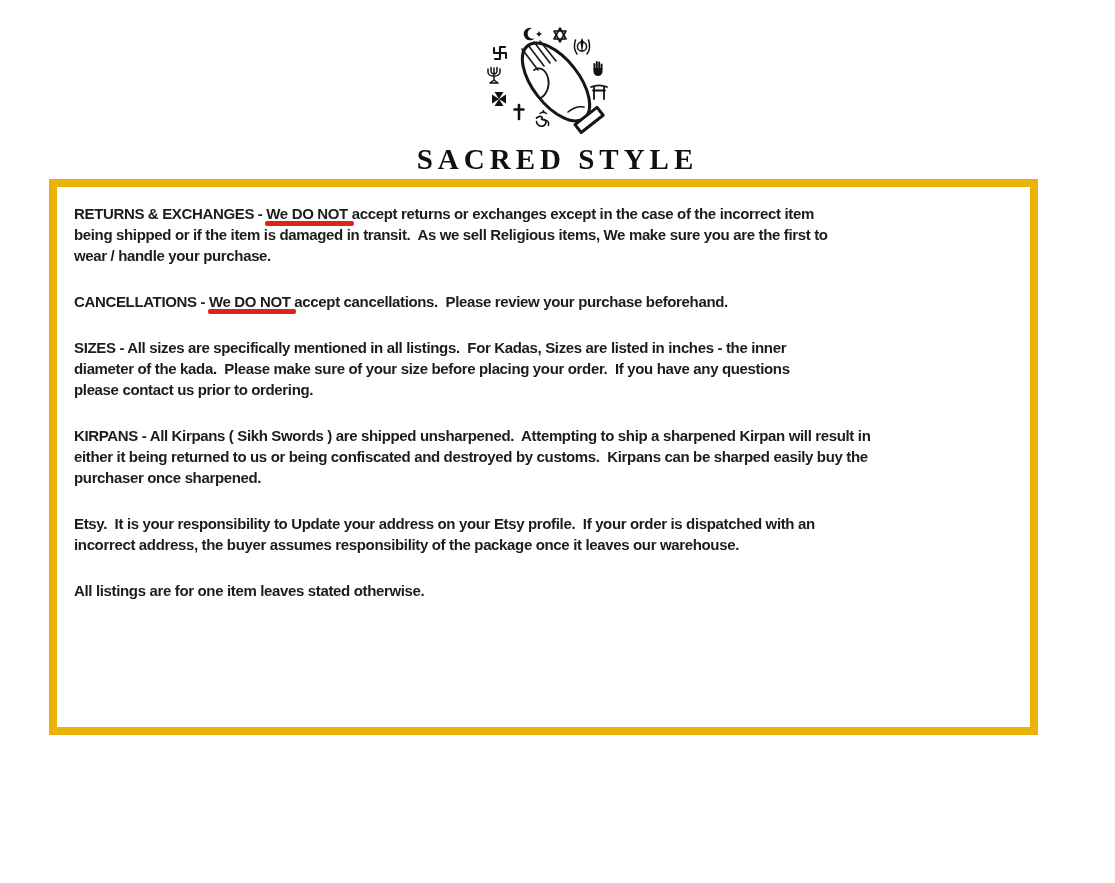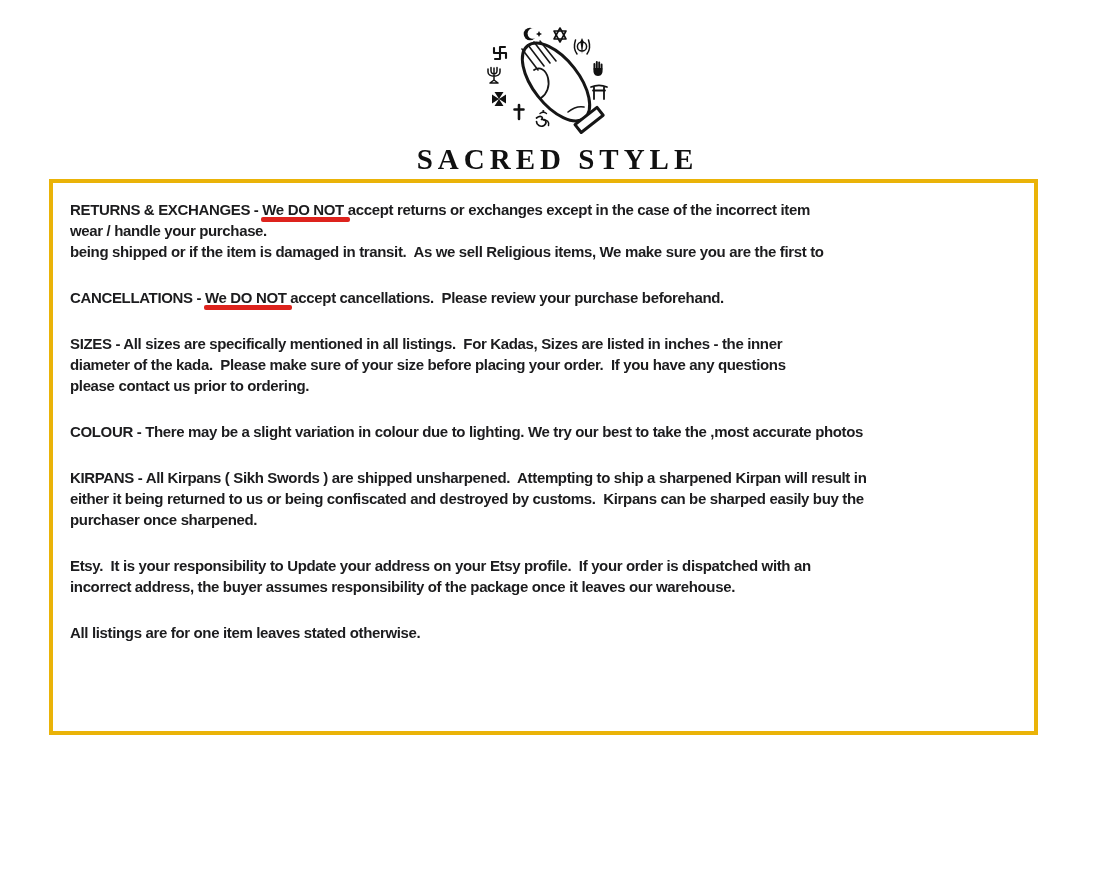--- a/index.html
+++ b/index.html
@@ -25,21 +25,21 @@
     font-size:29px;
     letter-spacing:5px;
     color:#111;
     white-space:pre;
   }
   
   .policy-box {
     position:absolute;
     left:49px; top:179px;
     width:989px; height:556px;
-    border:4px solid #eab308;
+    border:8px solid #eab308;
     background:#fff;
     padding:16px 14px 0 17px;
   }
   .para { margin:0 0 25px 0; }
   .para.colour-gap { margin-top:8px; }
   .line {
     display:block;
     white-space:pre;
     font-size:15px;
     font-weight:700;
@@ -130,37 +130,34 @@
       </g>
     </svg>
 
     <div class="brand-name">SACRED STYLE</div>
   </div>
 
   <div class="policy-box">
 
     <p class="para">
       <span class="line"><span class="seg">RETURNS &amp; EXCHANGES - </span><span class="seg ul-red">We DO NOT </span><span class="seg">accept returns or exchanges except in the case of the incorrect item</span></span>
+      <span class="line">being shipped or if the item is damaged in transit.  As we sell Religious items, We make sure you are the first to</span>
       <span class="line">wear / handle your purchase.</span>
-      <span class="line">being shipped or if the item is damaged in transit.  As we sell Religious items, We make sure you are the first to</span>
     </p>
 
     <p class="para">
       <span class="line"><span class="seg">CANCELLATIONS - </span><span class="seg ul-red">We DO NOT </span><span class="seg">accept cancellations.  Please review your purchase beforehand.</span></span>
     </p>
 
     <p class="para">
       <span class="line">SIZES - All sizes are specifically mentioned in all listings.  For Kadas, Sizes are listed in inches - the inner</span>
       <span class="line">diameter of the kada.  Please make sure of your size before placing your order.  If you have any questions</span>
       <span class="line">please contact us prior to ordering.</span>
     </p>
 
-    <p class="para colour-gap">
-      <span class="line">COLOUR - There may be a slight variation in colour due to lighting. We try our best to take the ,most accurate photos</span>
-    </p>
 
     <p class="para">
       <span class="line">KIRPANS - All Kirpans ( Sikh Swords ) are shipped unsharpened.  Attempting to ship a sharpened Kirpan will result in</span>
       <span class="line">either it being returned to us or being confiscated and destroyed by customs.  Kirpans can be sharped easily buy the</span>
       <span class="line">purchaser once sharpened.</span>
     </p>
 
     <p class="para">
       <span class="line">Etsy.  It is your responsibility to Update your address on your Etsy profile.  If your order is dispatched with an</span>
       <span class="line">incorrect address, the buyer assumes responsibility of the package once it leaves our warehouse.</span>

